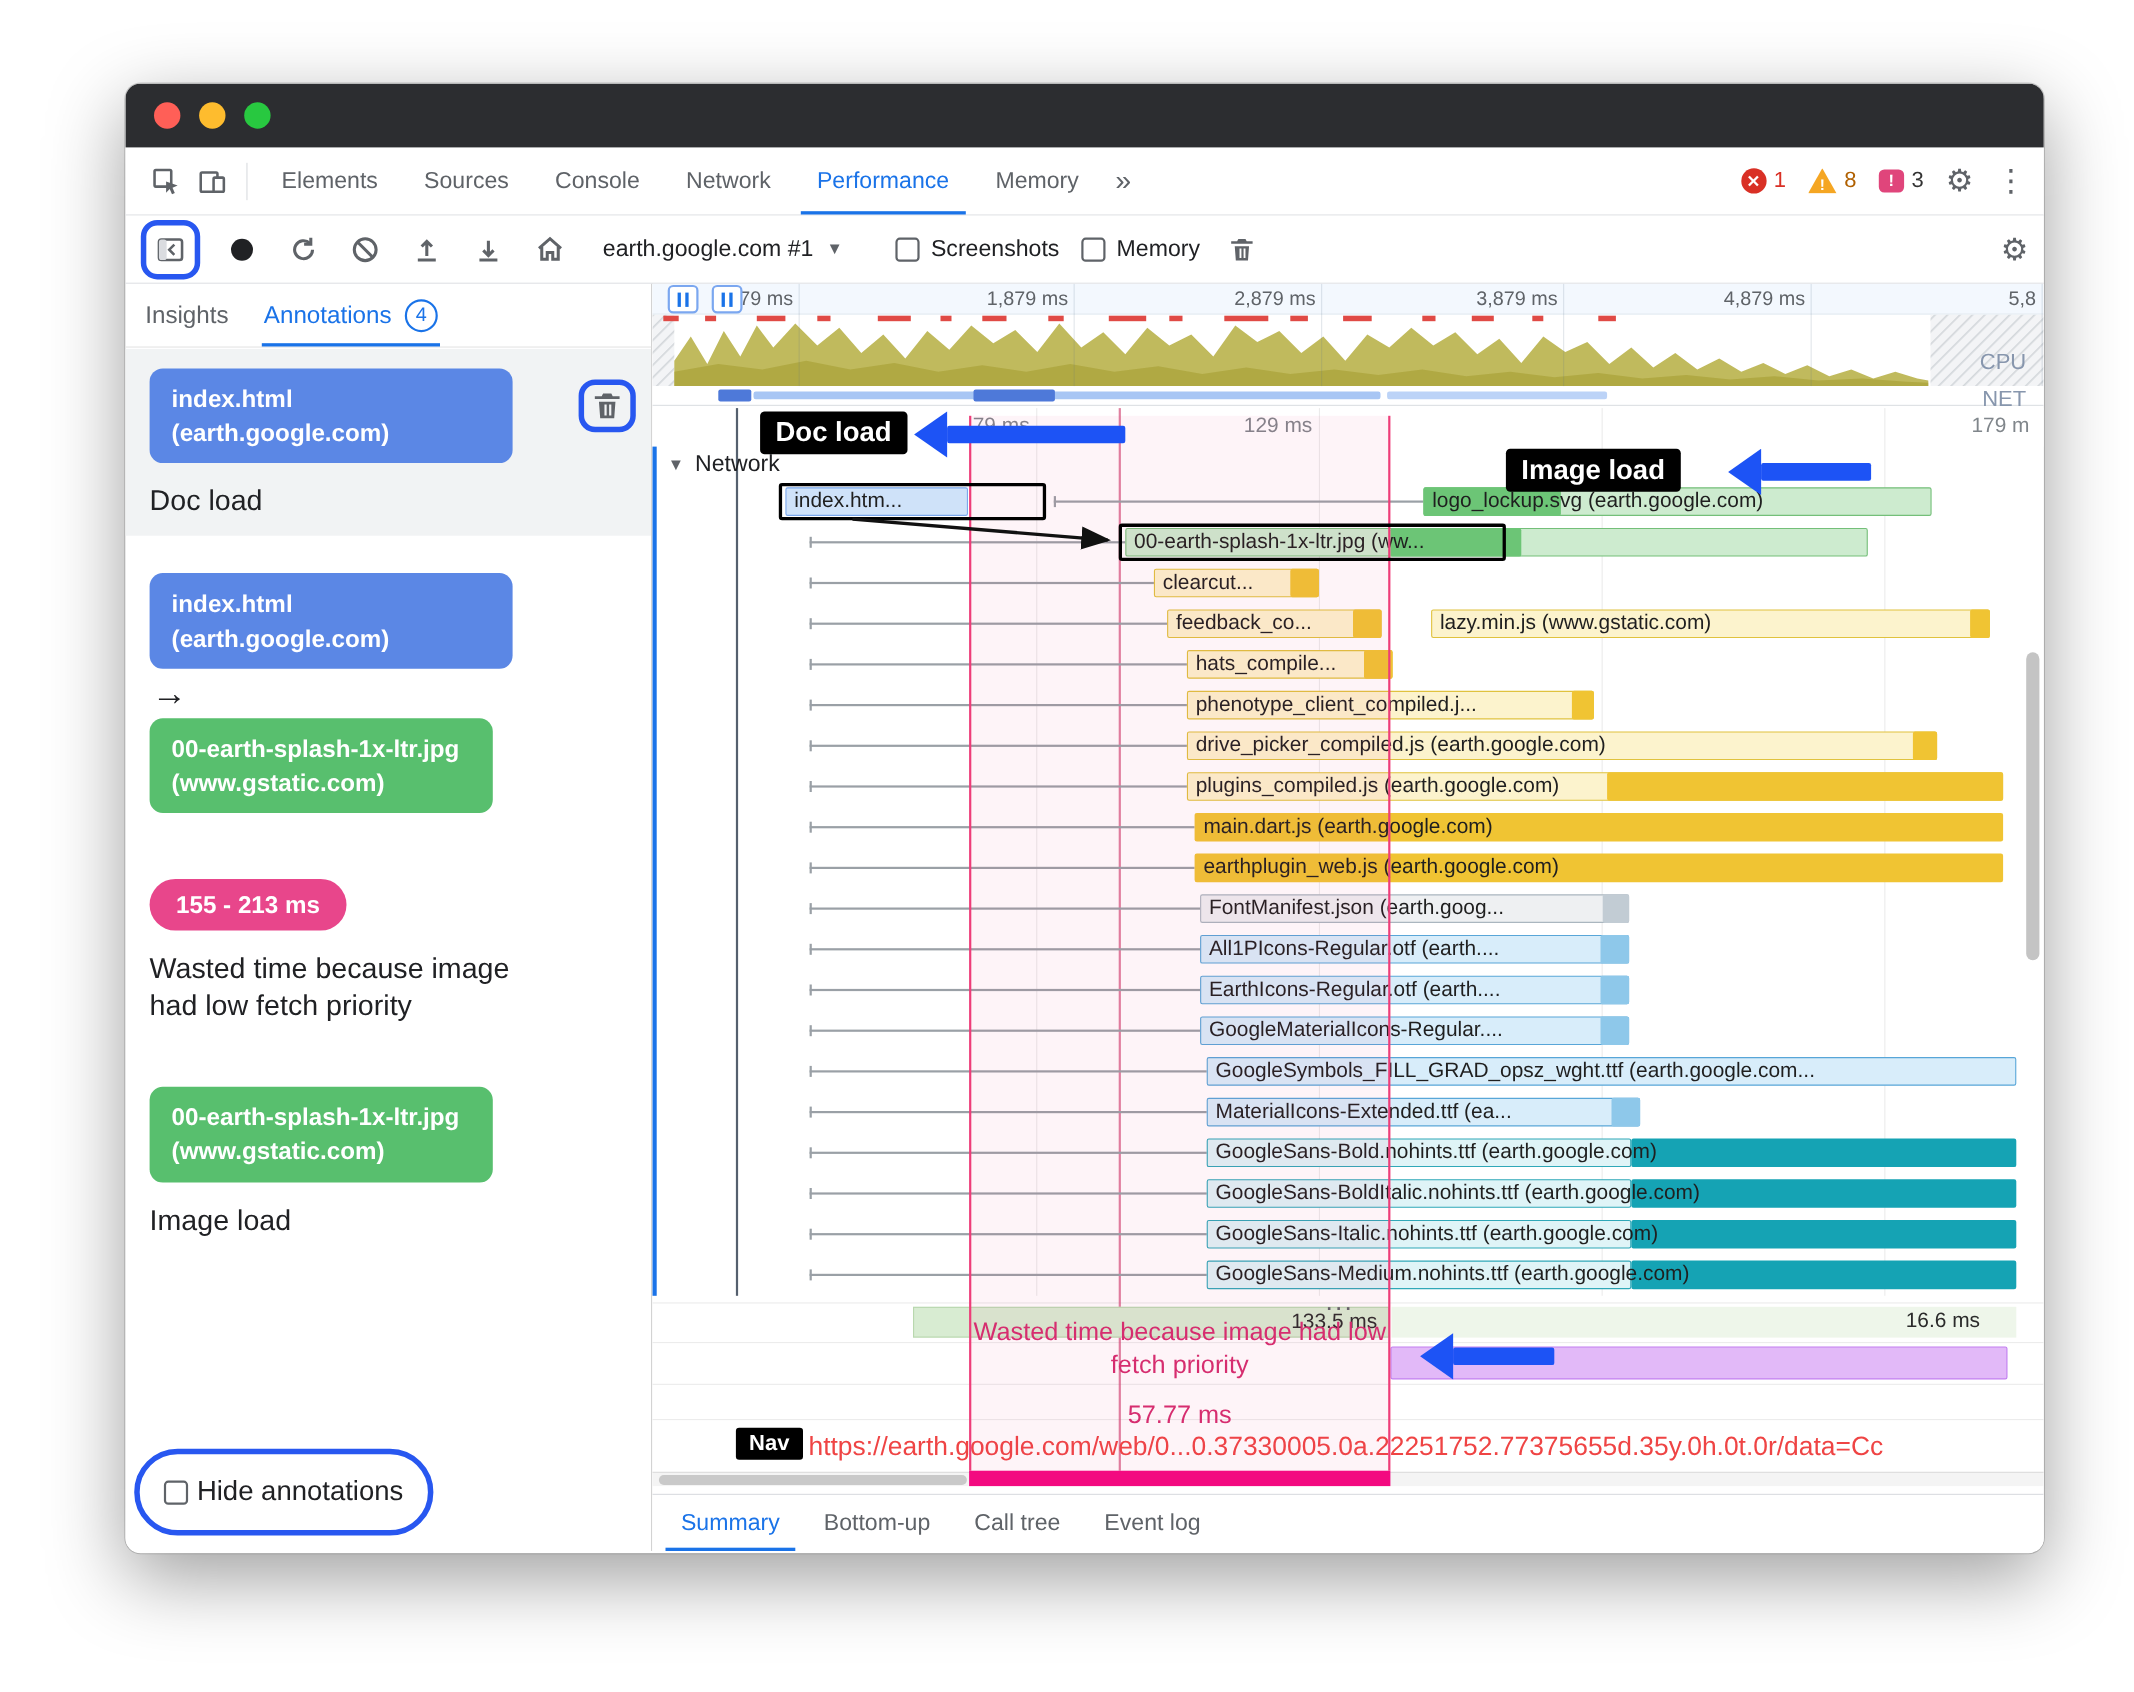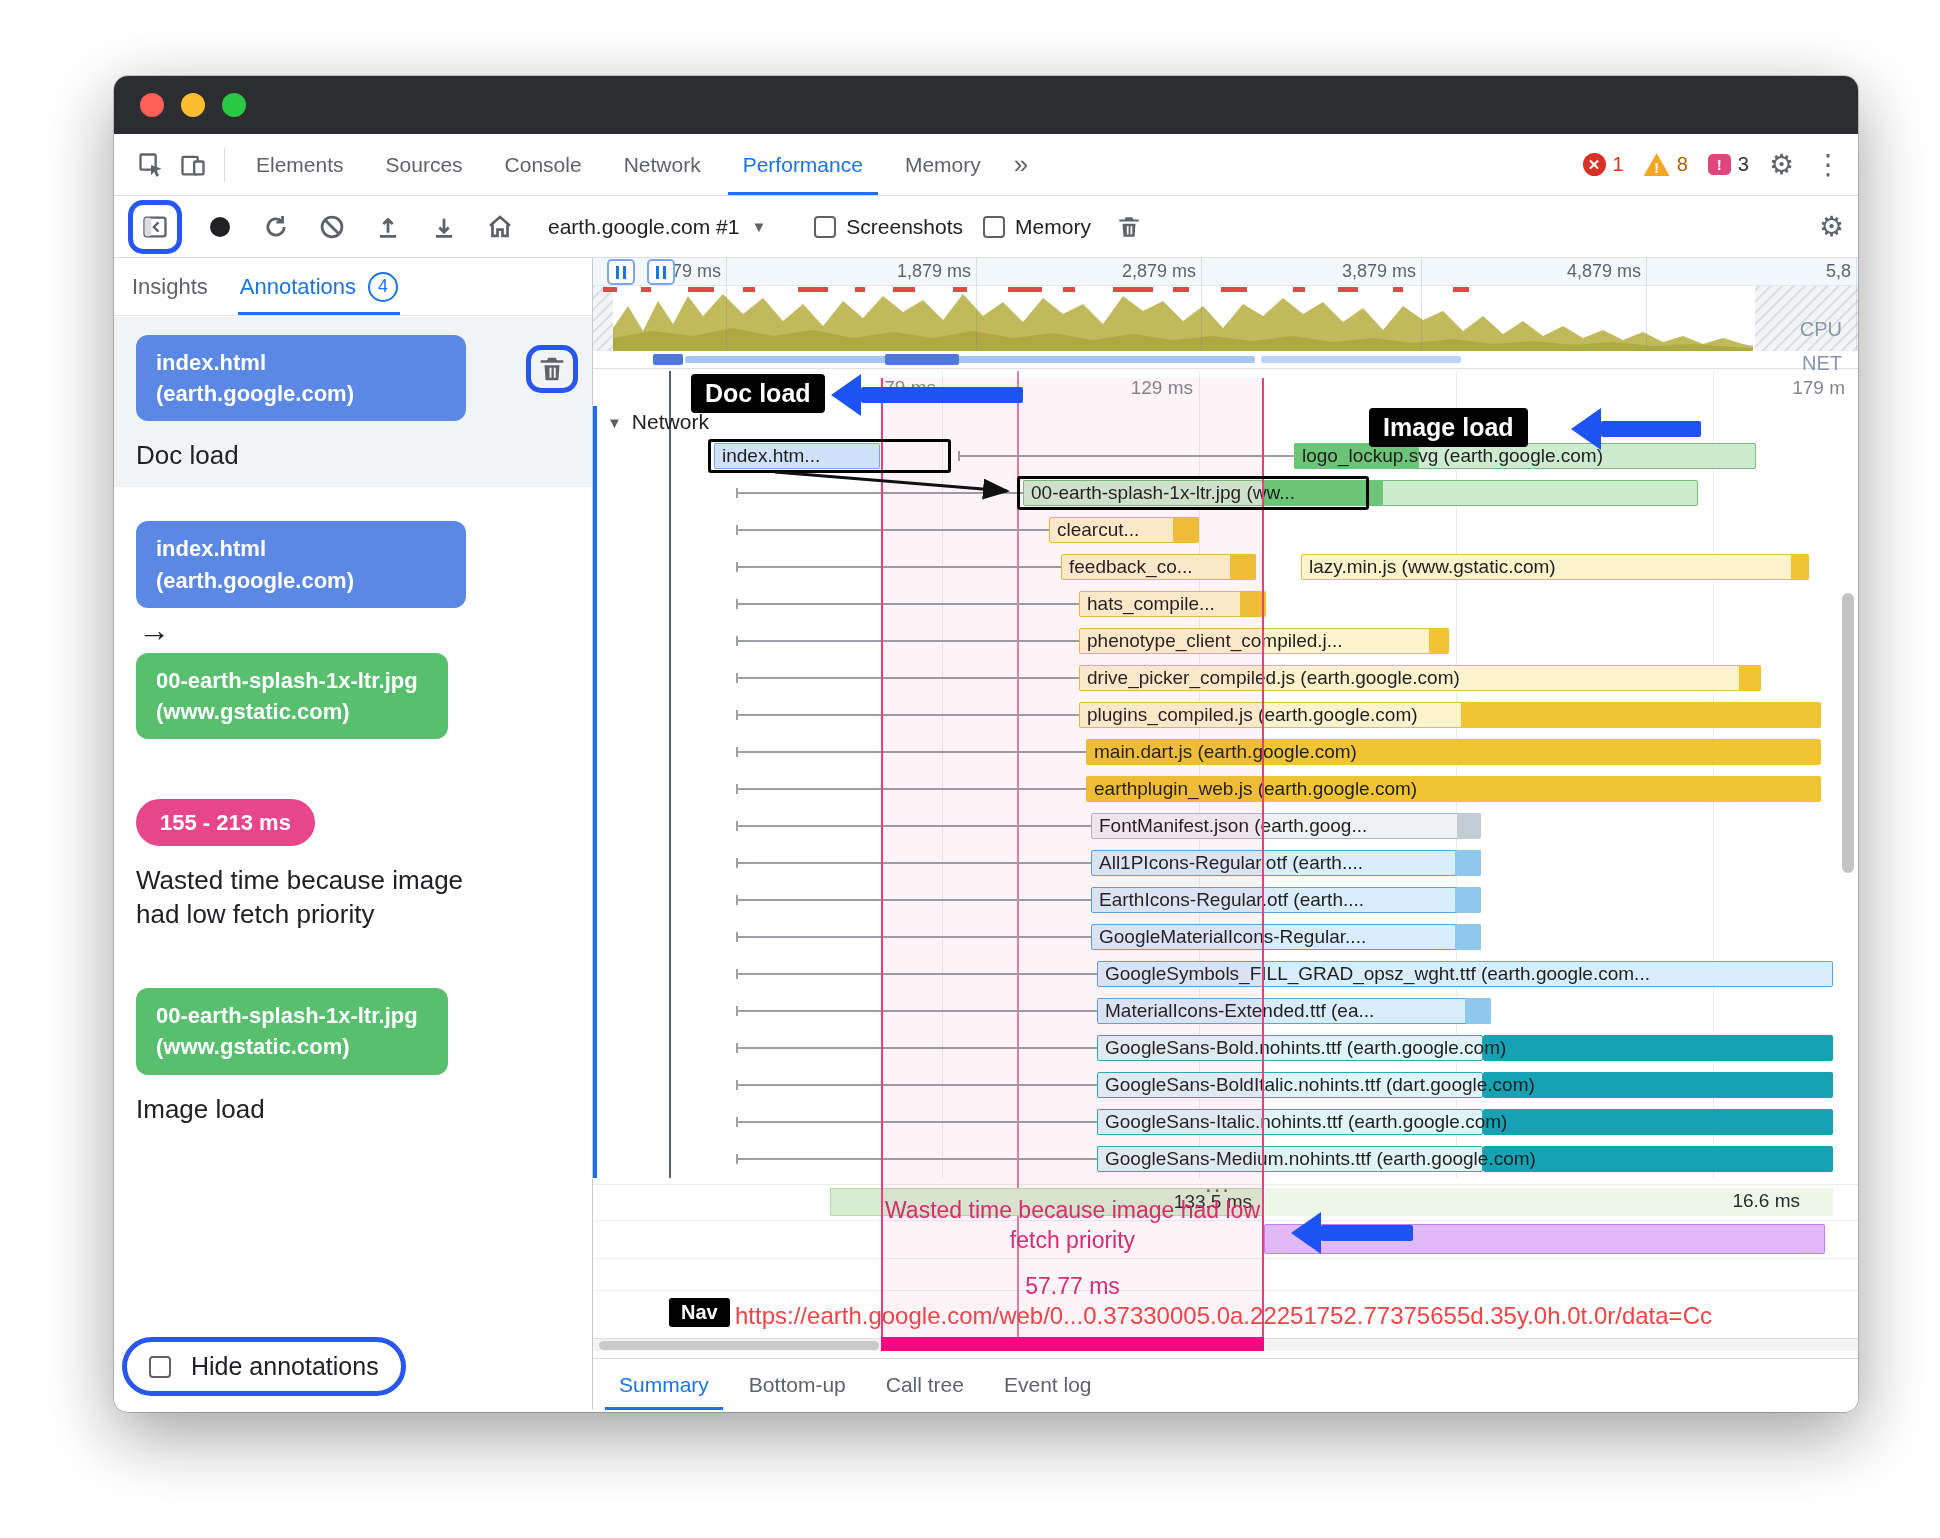--- a/index.html
+++ b/index.html
@@ -59,21 +59,21 @@
   .ann-entry.selected { background: #f1f3f4; }
   .ann-entry.e2 { margin-top: 16px; } .ann-entry.e3 { margin-top: 28px; } .ann-entry.e4 { margin-top: 24px; }
   .pill { display: inline-block; border-radius: 12px; padding: 12px 20px; color: #fff; font-weight: 700; font-size: 22px; line-height: 1.42; max-width: 330px; overflow-wrap: break-word; }
   .pill.blue { background: #5b87e5; }
   .pill.green { background: #58bf6e; max-width: 312px; }
   .pill.pink { background: #e8468b; border-radius: 999px; padding: 8px 24px; }
   .ann-label { font-size: 26px; color: #202124; margin-top: 18px; max-width: 340px; line-height: 1.3; }
   .link-arrow { font-size: 32px; color: #202124; margin: 4px 0 4px 2px; }
   .trash-ring { position: absolute; right: 14px; top: 28px; border: 5px solid #2857f0; border-radius: 15px; padding: 4px 6px; background: #f1f3f4; }
   .trash-btn { background: none; border: none; display: flex; }
-  .hide-ring { position: absolute; left: 8px; bottom: 14px; border: 5px solid #2857f0; border-radius: 999px; padding: 10px 22px; display: flex; align-items: center; gap: 20px; background: #fff; }
+  .hide-ring { position: absolute; left: 8px; bottom: 14px; border: 5px solid #2857f0; border-radius: 999px; padding: 20px 22px; display: flex; align-items: center; gap: 8px; background: #fff; }
   .hide-label { font-size: 25px; color: #202124; }
   
   .main { position: relative; flex: 1; overflow: hidden; background: #fff; }
   .ov-ruler { position: absolute; left: 0; top: 0; width: 1265px; height: 28px; background: #f3f8fe; border-bottom: 1px solid #e3e9f0; }
   .ov-tick-label { position: absolute; top: 3px; font-size: 18px; color: #5f6368; transform: translateX(-100%); white-space: nowrap; }
   .ov-line { position: absolute; top: 0; width: 1px; height: 93px; background: rgba(90,110,140,.18); z-index: 1; }
   .pausebtn { position: absolute; top: 1px; width: 28px; height: 26px; border: 2px solid #7ba7f0; border-radius: 5px; background: #fff; display: flex; align-items: center; justify-content: center; gap: 4px; z-index: 3; }
   .pbar { width: 3px; height: 13px; background: #1a73e8; }
   .ov-cpu { position: absolute; left: 0; top: 28px; width: 1265px; height: 65px; }
   .ov-net { position: absolute; left: 0; top: 93px; width: 1265px; height: 18px; border-bottom: 1px solid #dcdfe3; background: #fff; }
@@ -428,21 +428,21 @@
           <div class="bar w-cyan" style="left:504px;top:740px;width:394px"></div>
           <div class="bar s-cyan" style="left:872px;top:740px;width:26px"></div>
           <span class="req-label" style="left:512px;top:740px">MaterialIcons-Extended.ttf (ea...</span>
           <div class="whisker" style="left:143px;top:789px;width:361px"></div>
           <div class="bar w-teal" style="left:504px;top:777px;width:386px"></div>
           <div class="bar s-teal" style="left:890px;top:777px;width:350px"></div>
           <span class="req-label" style="left:512px;top:777px">GoogleSans-Bold.nohints.ttf (earth.google.com)</span>
           <div class="whisker" style="left:143px;top:826px;width:361px"></div>
           <div class="bar w-teal" style="left:504px;top:814px;width:386px"></div>
           <div class="bar s-teal" style="left:890px;top:814px;width:350px"></div>
-          <span class="req-label" style="left:512px;top:814px">GoogleSans-BoldItalic.nohints.ttf (dart.google.com)</span>
+          <span class="req-label" style="left:512px;top:814px">GoogleSans-BoldItalic.nohints.ttf (earth.google.com)</span>
           <div class="whisker" style="left:143px;top:863px;width:361px"></div>
           <div class="bar w-teal" style="left:504px;top:851px;width:386px"></div>
           <div class="bar s-teal" style="left:890px;top:851px;width:350px"></div>
           <span class="req-label" style="left:512px;top:851px">GoogleSans-Italic.nohints.ttf (earth.google.com)</span>
           <div class="whisker" style="left:143px;top:900px;width:361px"></div>
           <div class="bar w-teal" style="left:504px;top:888px;width:386px"></div>
           <div class="bar s-teal" style="left:890px;top:888px;width:350px"></div>
           <span class="req-label" style="left:512px;top:888px">GoogleSans-Medium.nohints.ttf (earth.google.com)</span>
         </div>
       <div class="overflow-dots">...</div>

